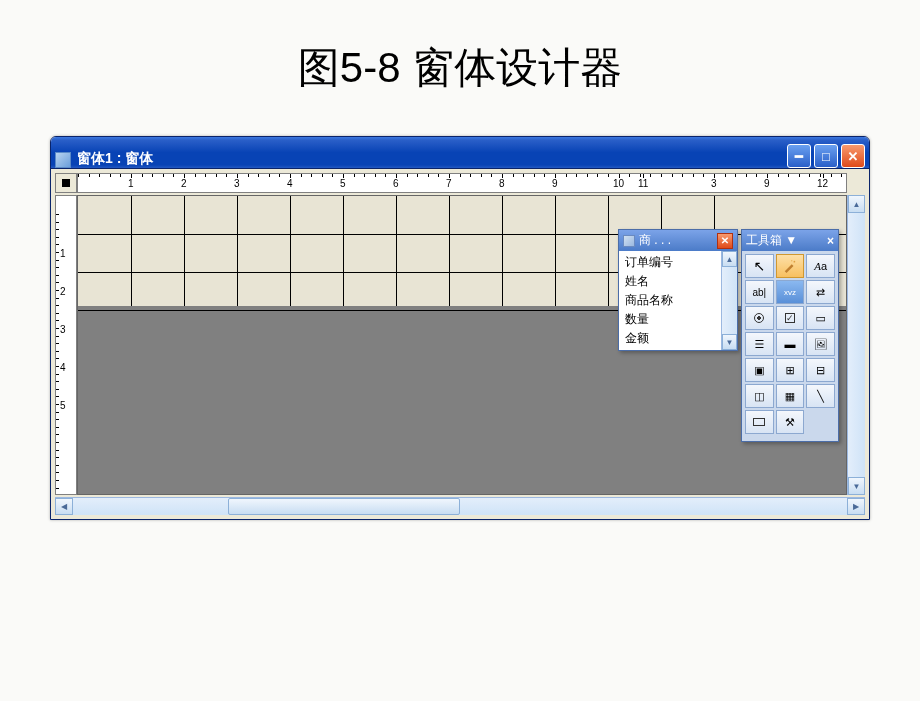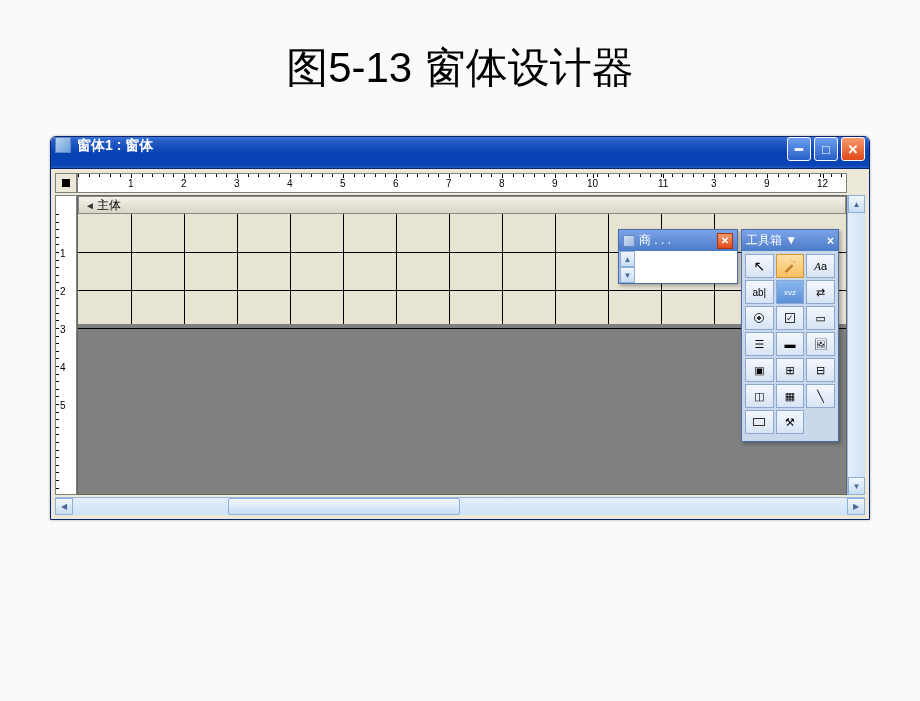--- a/index.html
+++ b/index.html
@@ -20,21 +20,21 @@
       background: #fff;
       border-radius: 6px 6px 0 0;
       overflow: hidden;
       box-shadow: 0 0 3px rgba(0,0,0,0.3);
     }
     
     .titlebar {
       background: linear-gradient(to bottom, #3b77e0 0%, #2a5fc8 10%, #0843b5 50%, #0843b5 90%, #2258c2 100%);
       height: 32px;
       display: flex;
-      align-items: flex-start;
+      align-items: flex-end;
       padding: 0 4px;
       border-bottom: 1px solid #0a246a;
     }
     .titlebar-icon {
       width: 16px;
       height: 16px;
       background: linear-gradient(135deg, #b8d4f0, #6a9edb);
       margin-right: 6px;
       border: 1px solid #5a8ac8;
     }
@@ -320,21 +320,21 @@
     }
     .tool-btn.selected {
       background: linear-gradient(to bottom, #fde0a8, #f8c060);
       border: 1px solid #d09830;
     }
     .tool-btn svg { width: 14px; height: 14px; }
   </style>
 </head>
 <body>
 
-<h1 class="figure-title">图5-13  窗体设计器</h1>
+<h1 class="figure-title">图5-8  窗体设计器</h1>
 
 <div class="window">
 
   <div class="titlebar">
     <div class="titlebar-icon"></div>
     <div class="titlebar-text">窗体1 : 窗体</div>
     <div class="win-buttons">
       <div class="win-btn win-min">━</div>
       <div class="win-btn win-max">□</div>
       <div class="win-btn win-close">✕</div>
@@ -350,22 +350,22 @@
       <div class="h-ruler" id="h-ruler">
           <div class="h-tick" style="left: 50px;">1</div>
           <div class="h-tick" style="left: 103px;">2</div>
           <div class="h-tick" style="left: 156px;">3</div>
           <div class="h-tick" style="left: 209px;">4</div>
           <div class="h-tick" style="left: 262px;">5</div>
           <div class="h-tick" style="left: 315px;">6</div>
           <div class="h-tick" style="left: 368px;">7</div>
           <div class="h-tick" style="left: 421px;">8</div>
           <div class="h-tick" style="left: 474px;">9</div>
-          <div class="h-tick" style="left: 509px; text-align: right;">10</div>
-          <div class="h-tick" style="left: 580px;">11</div>
+          <div class="h-tick" style="left: 535px; text-align: right;">10</div>
+          <div class="h-tick" style="left: 560px;">11</div>
           <div class="h-tick" style="left: 633px;">3</div>
           <div class="h-tick" style="left: 686px;">9</div>
           <div class="h-tick" style="left: 739px;">12</div>
           <div class="h-minor" style="left: 0px;"></div>
           <div class="h-minor" style="left: 10.6px;"></div>
           <div class="h-minor" style="left: 21.2px;"></div>
           <div class="h-minor" style="left: 31.8px;"></div>
           <div class="h-minor" style="left: 42.4px;"></div>
           <div class="h-minor" style="left: 53px;"></div>
           <div class="h-minor" style="left: 63.6px;"></div>
@@ -478,23 +478,20 @@
           <div class="v-minor" style="top: 238.4px;"></div>
           <div class="v-minor" style="top: 246px;"></div>
           <div class="v-minor" style="top: 253.6px;"></div>
           <div class="v-minor" style="top: 261.2px;"></div>
           <div class="v-minor" style="top: 268.8px;"></div>
           <div class="v-minor" style="top: 276.4px;"></div>
           <div class="v-minor" style="top: 284px;"></div>
           <div class="v-minor" style="top: 291.6px;"></div>
         </div>
       <div class="main-area">
-        <div class="section-header">
-          <span>主体</span>
-        </div>
         <div class="grid-canvas" id="grid-canvas">
             <div class="grid-line-v" style="left: 53px;"></div>
             <div class="grid-line-v" style="left: 106px;"></div>
             <div class="grid-line-v" style="left: 159px;"></div>
             <div class="grid-line-v" style="left: 212px;"></div>
             <div class="grid-line-v" style="left: 265px;"></div>
             <div class="grid-line-v" style="left: 318px;"></div>
             <div class="grid-line-v" style="left: 371px;"></div>
             <div class="grid-line-v" style="left: 424px;"></div>
             <div class="grid-line-v" style="left: 477px;"></div>
@@ -523,20 +520,27 @@
 
     <div class="field-panel">
       <div class="field-header">
         <div class="field-header-left">
           <div class="field-icon"></div>
           <span>商 . . .</span>
         </div>
         <div class="field-close">✕</div>
       </div>
       <div class="field-body">
+        <div class="field-list" id="field-list">
+            <div class="field-item">订单编号</div>
+            <div class="field-item">姓名</div>
+            <div class="field-item">商品名称</div>
+            <div class="field-item">数量</div>
+            <div class="field-item">金额</div>
+          </div>
         <div class="field-scroll">
           <div class="field-scroll-btn">▲</div>
           <div class="field-scroll-track"></div>
           <div class="field-scroll-btn">▼</div>
         </div>
       </div>
     </div>
 
     <div class="toolbox">
       <div class="toolbox-header">

